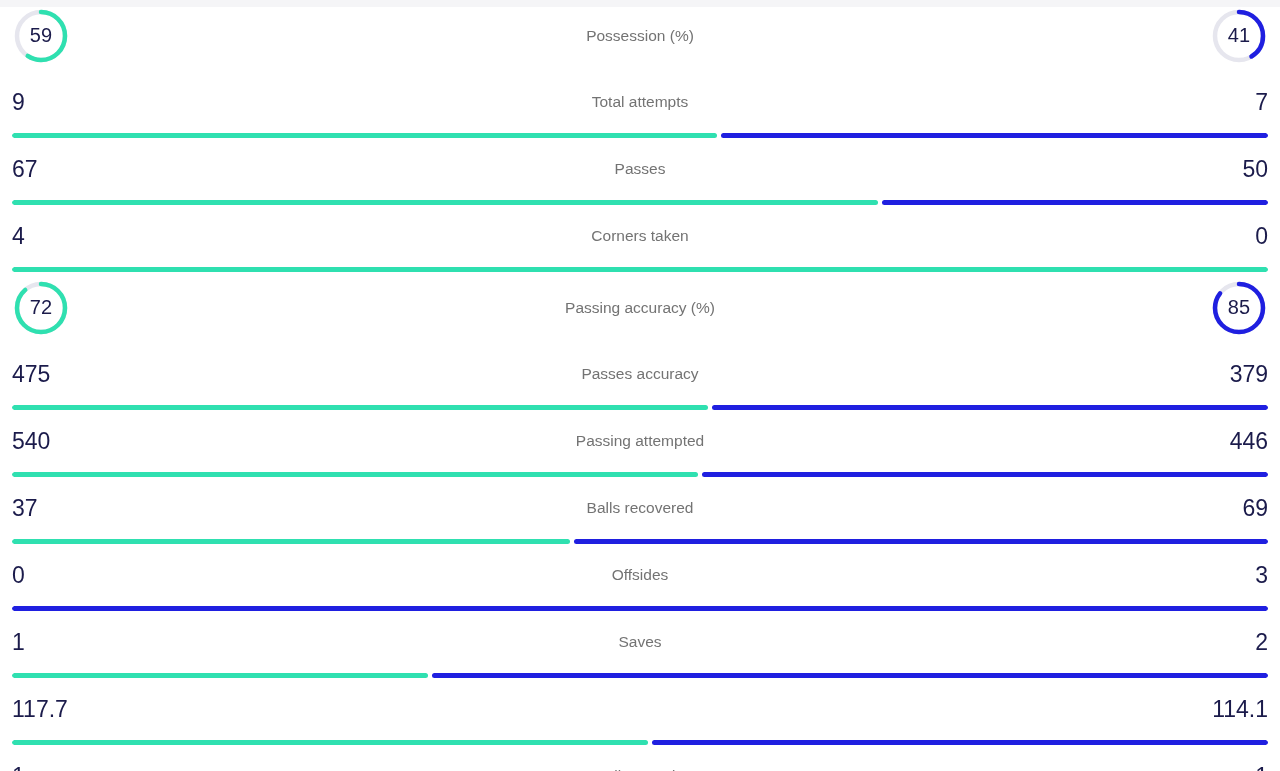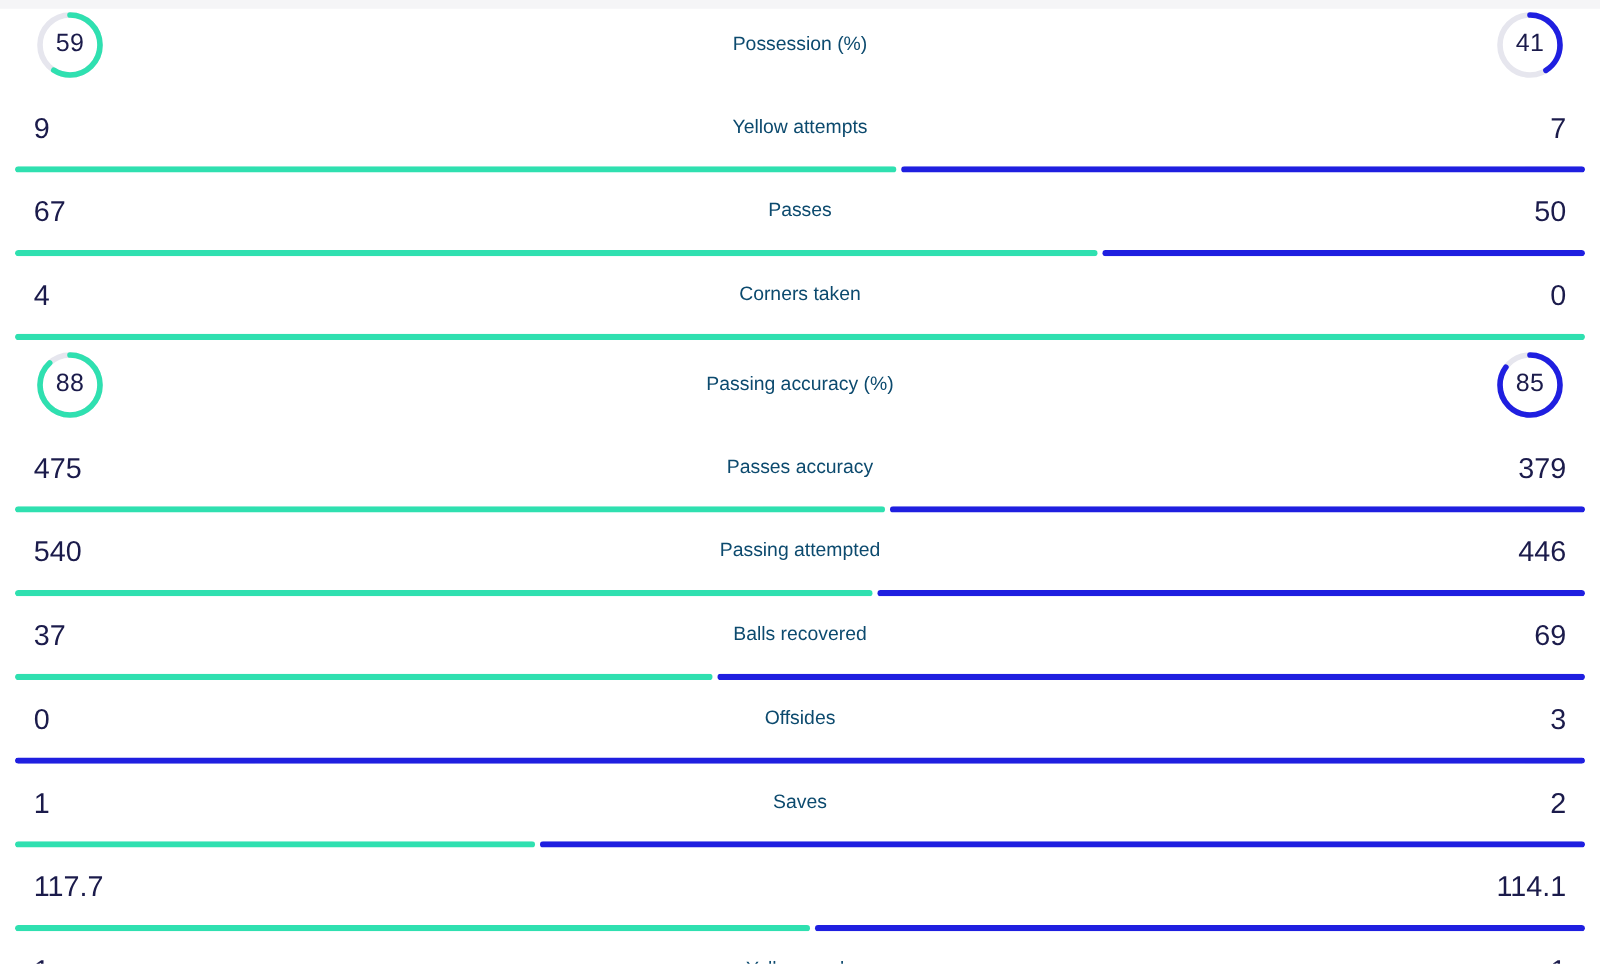--- a/index.html
+++ b/index.html
@@ -27,39 +27,39 @@
   
   .stat-row {
     position: relative;
     width: 1280px;
   }
   .row-head {
     position: relative;
     display: flex;
     align-items: center;
     justify-content: space-between;
-    padding: 0 27px;
+    padding: 0 12px;
     width: 1280px;
   }
   .value {
     font-size: 23px;
     color: #1b1b4b;
     font-weight: 400;
     line-height: 1;
     white-space: nowrap;
     min-width: 60px;
   }
   .value.left  { text-align: left; }
   .value.right { text-align: right; }
   .label {
     position: absolute;
     left: 0; right: 0;
     text-align: center;
     font-size: 15.5px;
-    color: #0c4a6e;
+    color: #737373;
     font-weight: 400;
     pointer-events: none;
   }
 
   
   .bar-row .row-head { height: 62px; }
   .bar-track {
     position: relative;
     width: 1256px;
     margin: 0 12px;
@@ -123,21 +123,21 @@
               <circle cx="29" cy="29" r="24" fill="none" stroke="#e6e6ee" stroke-width="4.5"></circle>
               <circle cx="29" cy="29" r="24" fill="none" stroke="#1f1fe0" stroke-width="4.5" stroke-linecap="round" stroke-dasharray="61.83 88.97" transform="rotate(-90 29 29)"></circle>
             </svg>
             <div class="donut-value">41</div>
           </div>
         </div>
       </div>
       <div class="stat-row bar-row">
         <div class="row-head">
           <div class="value left">9</div>
-          <div class="label">Yellow attempts</div>
+          <div class="label">Total attempts</div>
           <div class="value right">7</div>
         </div>
         <div class="bar-track">
           <div class="bar-left" style="width: calc(56.3% - 2px); background: rgb(47, 224, 176);"></div>
           <div class="bar-gap"></div>
           <div class="bar-right" style="width: calc(43.7% - 2px); background: rgb(31, 31, 224);"></div>
         </div>
       </div>
       <div class="stat-row bar-row">
         <div class="row-head">
@@ -161,21 +161,21 @@
           <div class="bar-left" style="width: calc(100% + 0px); background: rgb(47, 224, 176);"></div>
         </div>
       </div>
       <div class="stat-row donut-row">
         <div class="row-head">
           <div class="donut">
             <svg width="58" height="58" viewBox="0 0 58 58">
               <circle cx="29" cy="29" r="24" fill="none" stroke="#e6e6ee" stroke-width="4.5"></circle>
               <circle cx="29" cy="29" r="24" fill="none" stroke="#2fe0b0" stroke-width="4.5" stroke-linecap="round" stroke-dasharray="132.70 18.10" transform="rotate(-90 29 29)"></circle>
             </svg>
-            <div class="donut-value">88</div>
+            <div class="donut-value">72</div>
           </div>
           <div class="label">Passing accuracy (%)</div>
           <div class="donut">
             <svg width="58" height="58" viewBox="0 0 58 58">
               <circle cx="29" cy="29" r="24" fill="none" stroke="#e6e6ee" stroke-width="4.5"></circle>
               <circle cx="29" cy="29" r="24" fill="none" stroke="#1f1fe0" stroke-width="4.5" stroke-linecap="round" stroke-dasharray="128.18 22.62" transform="rotate(-90 29 29)"></circle>
             </svg>
             <div class="donut-value">85</div>
           </div>
         </div>

